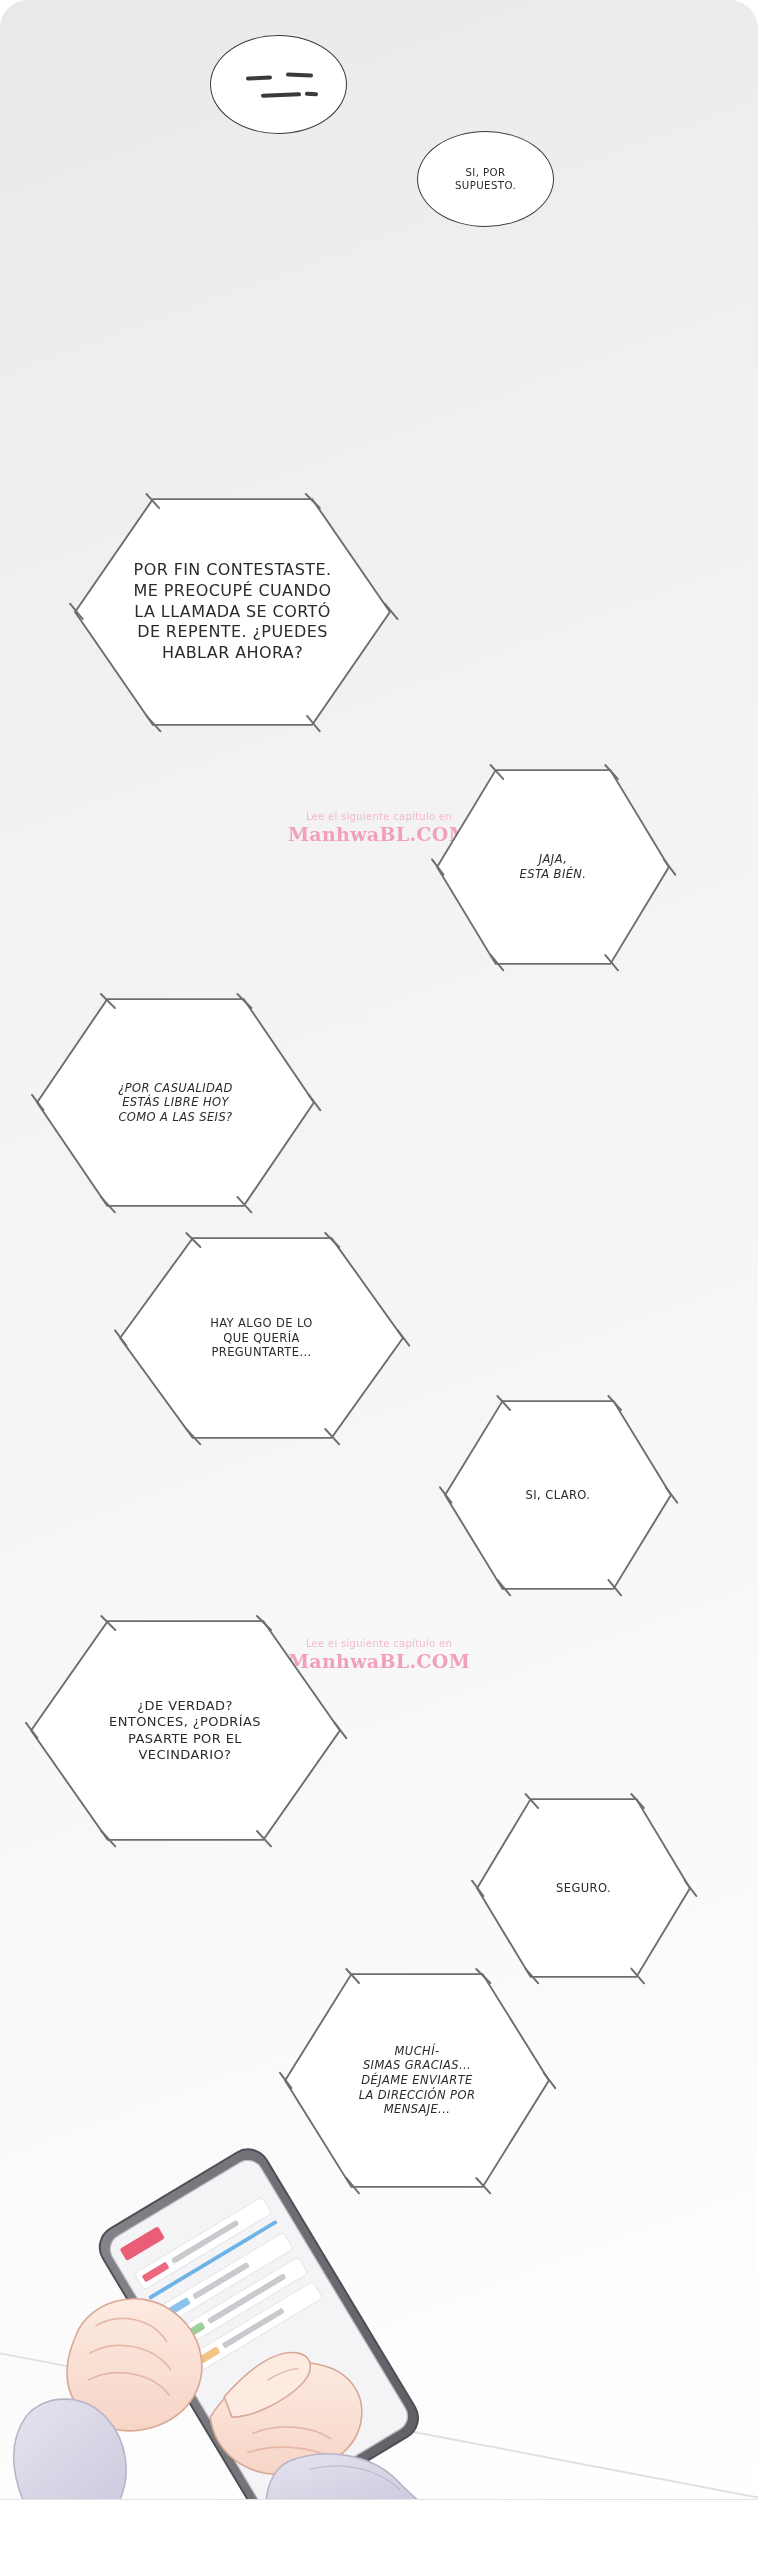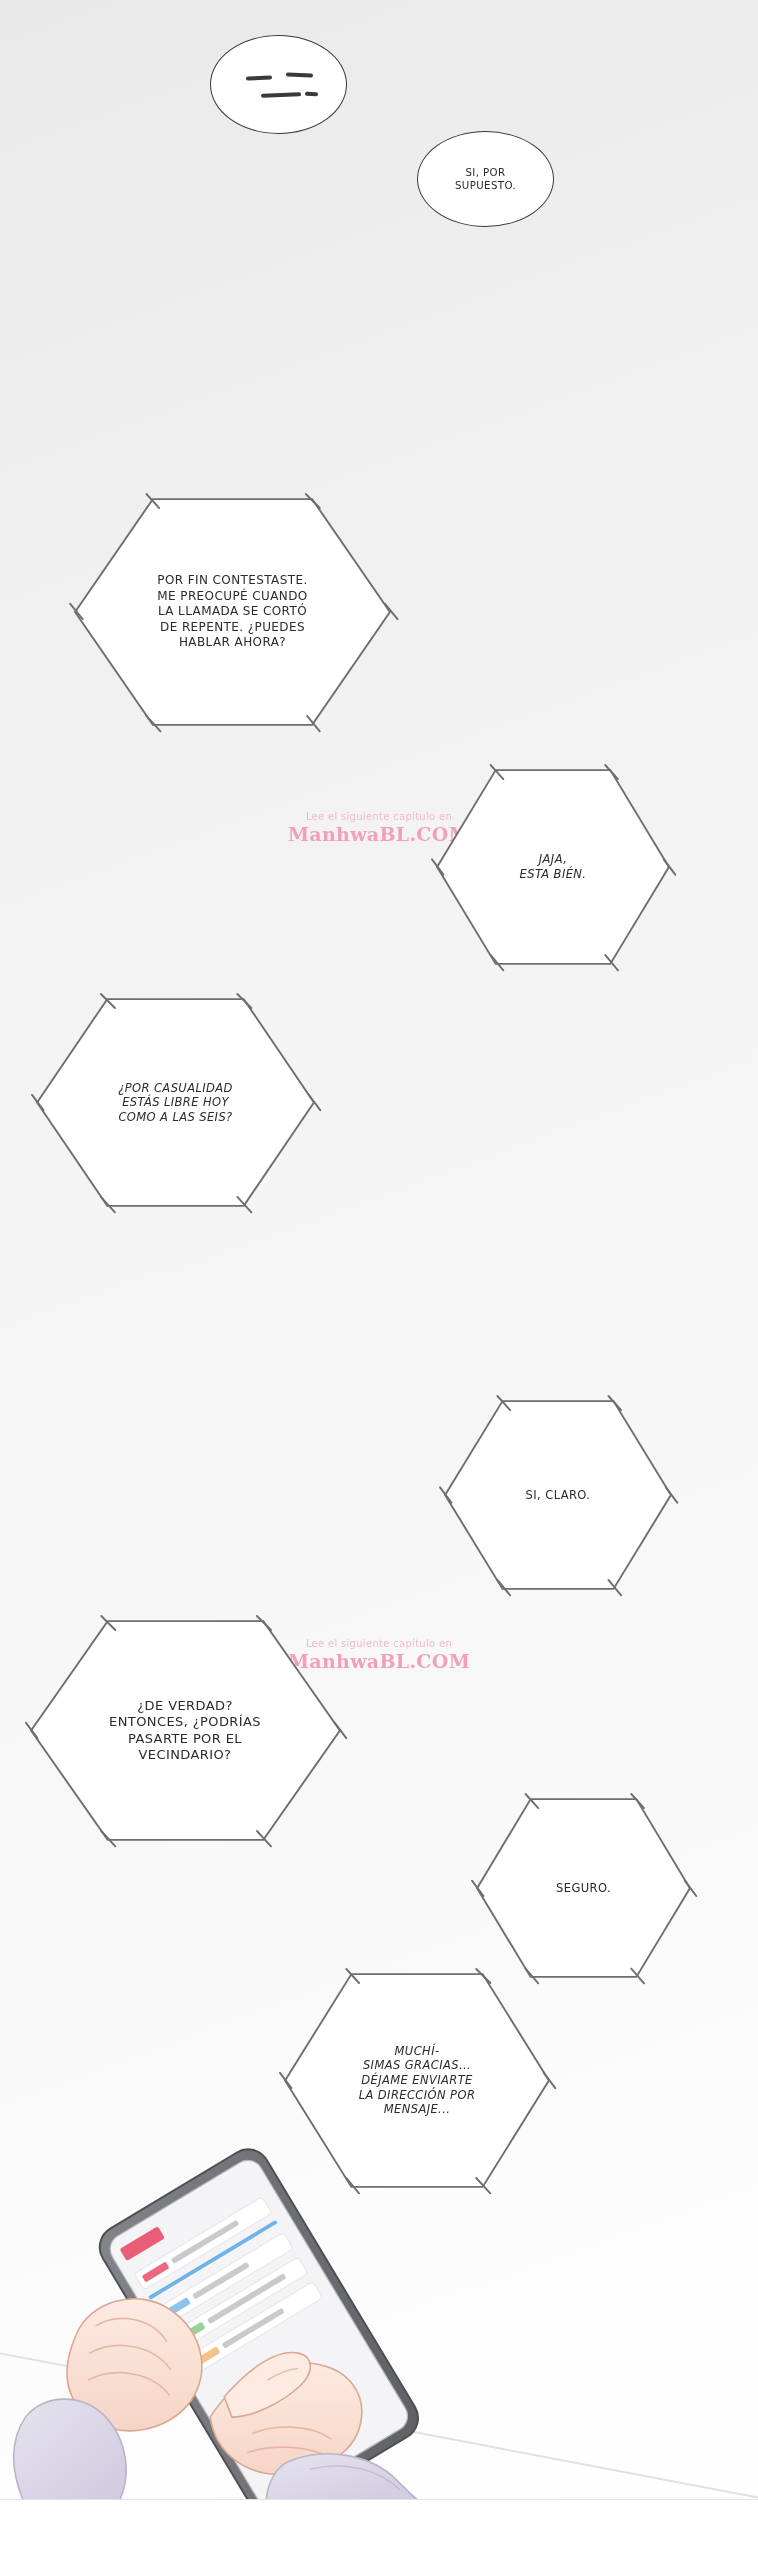--- a/index.html
+++ b/index.html
@@ -9,20 +9,21 @@
   }
   body {
     font-family: "DejaVu Sans", sans-serif;
   }
   #page {
     position: relative;
     width: 758px;
     height: 2576px;
     overflow: hidden;
     background: linear-gradient(160deg, #e9e9ea 0%, #efefef 18%, #f3f3f3 35%, #f6f6f6 55%, #fafafa 75%, #ffffff 100%);
+    border-radius: 28px;
   }
   
   #bottom-panel {
     position: absolute;
     left: 0;
     right: 0;
     bottom: 0;
     height: 76px;
     background: #ffffff;
     border-top: 1.3px solid #e3e3e3;
@@ -136,21 +137,21 @@
       <polygon points="130,8 380,8 502,185 380,362 130,362 8,185" fill="#ffffff" stroke="#6e6e6e" stroke-width="3"></polygon>
       <g stroke="#6e6e6e" stroke-width="3" stroke-linecap="round">
         <line x1="120" y1="0" x2="140" y2="22"></line>
         <line x1="370" y1="0" x2="392" y2="22"></line>
         <line x1="494" y1="172" x2="514" y2="196"></line>
         <line x1="372" y1="348" x2="392" y2="372"></line>
         <line x1="120" y1="348" x2="142" y2="372"></line>
         <line x1="0" y1="172" x2="20" y2="196"></line>
       </g>
     </svg>
-    <div class="text" style="font-size:12px; line-height:1.3;text-align:center;">POR FIN CONTESTASTE.
+    <div class="text" style="font-size:16px; line-height:1.3;text-align:center;">POR FIN CONTESTASTE.
 ME PREOCUPÉ CUANDO
 LA LLAMADA SE CORTÓ
 DE REPENTE. ¿PUEDES
 HABLAR AHORA?</div>
   </div>
 
   <div class="watermark" style="left:210px; top:811px; width:338px;">
     <span class="wm-small">Lee el siguiente capítulo en</span>
     <span class="wm-big">ManhwaBL.COM</span>
   </div>
@@ -181,20 +182,36 @@
         <line x1="322" y1="318" x2="344" y2="342"></line>
         <line x1="108" y1="318" x2="130" y2="342"></line>
         <line x1="0" y1="158" x2="18" y2="182"></line>
       </g>
     </svg>
     <div class="text" style="font-size:11.5px;font-style:italic;">¿POR CASUALIDAD
 ESTÁS LIBRE HOY
 COMO A LAS SEIS?</div>
   </div>
 
+  <div class="bubble hexwrap" style="left:115px; top:1233px; width:293px; height:210px;">
+    <svg viewBox="0 0 460 330" preserveAspectRatio="none">
+      <polygon points="122,8 340,8 452,165 340,322 122,322 8,165" fill="#ffffff" stroke="#6e6e6e" stroke-width="3"></polygon>
+      <g stroke="#6e6e6e" stroke-width="3" stroke-linecap="round">
+        <line x1="112" y1="0" x2="134" y2="22"></line>
+        <line x1="330" y1="0" x2="352" y2="22"></line>
+        <line x1="444" y1="153" x2="462" y2="177"></line>
+        <line x1="330" y1="308" x2="352" y2="332"></line>
+        <line x1="112" y1="308" x2="134" y2="332"></line>
+        <line x1="0" y1="153" x2="18" y2="177"></line>
+      </g>
+    </svg>
+    <div class="text" style="font-size:11.5px;">HAY ALGO DE LO
+QUE QUERÍA
+PREGUNTARTE...</div>
+  </div>
 
   <div class="bubble hexwrap" style="left:440px; top:1396px; width:236px; height:198px;">
     <svg viewBox="0 0 370 310" preserveAspectRatio="none">
       <polygon points="98,8 272,8 362,155 272,302 98,302 8,155" fill="#ffffff" stroke="#6e6e6e" stroke-width="3"></polygon>
       <g stroke="#6e6e6e" stroke-width="3" stroke-linecap="round">
         <line x1="90" y1="0" x2="110" y2="22"></line>
         <line x1="264" y1="0" x2="284" y2="22"></line>
         <line x1="354" y1="143" x2="372" y2="167"></line>
         <line x1="264" y1="288" x2="284" y2="312"></line>
         <line x1="90" y1="288" x2="110" y2="312"></line>

